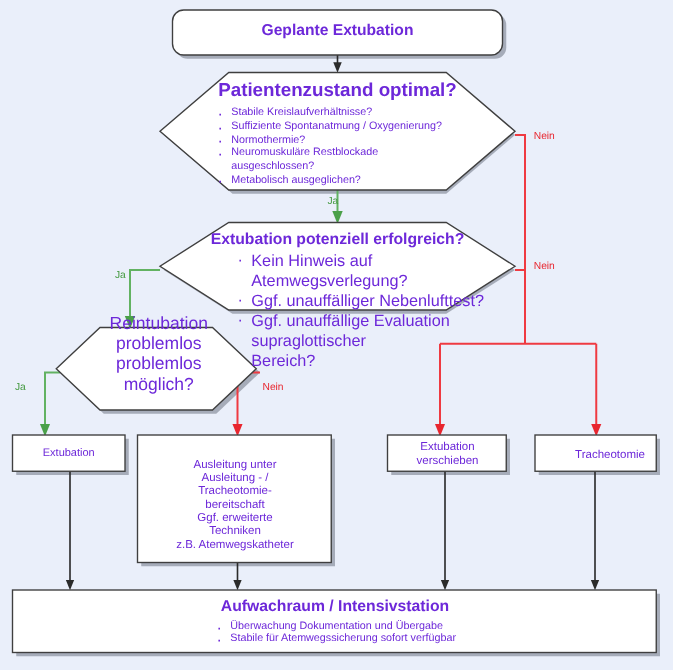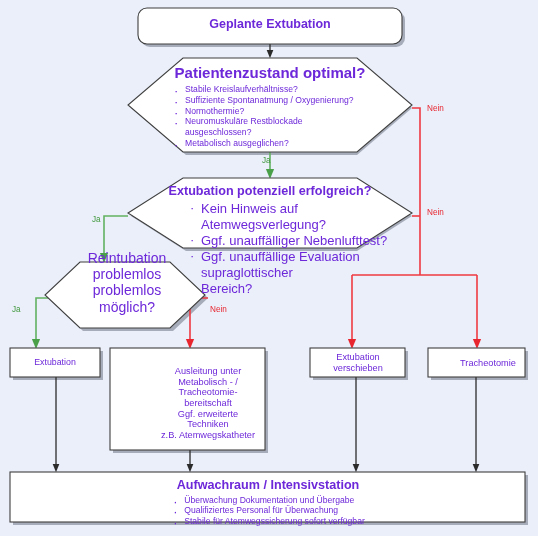--- a/index.html
+++ b/index.html
@@ -106,21 +106,20 @@
     left: 62px; top: 250px; width: 130px;
     font-size: 14px; font-weight: normal;
   }
   #lbl-box-extubation {
     left: 12px; top: 357px; width: 86px;
     font-size: 8.8px;
   }
   #lbl-box-ausleitung {
     left: 112px; top: 366px; width: 152px;
     font-size: 9.2px;
-    padding-left: 20px;
   }
   #lbl-box-verschieben {
     left: 312px; top: 352px; width: 92px;
     font-size: 9.2px;
   }
   #lbl-box-tracheotomie {
     left: 430px; top: 358px; width: 116px;
     font-size: 9.2px;
   }
   #lbl-box-final {
@@ -246,42 +245,41 @@
     <div>problemlos</div>
     <div>möglich?</div>
   </div>
 
   <div class="lbl lbl-center" id="lbl-box-extubation">
     <div>Extubation</div>
   </div>
 
   <div class="lbl lbl-center" id="lbl-box-ausleitung">
     <div>Ausleitung unter</div>
-    <div>Metabolisch - /</div>
+    <div>Ausleitung - /</div>
     <div>Tracheotomie-</div>
     <div>bereitschaft</div>
     <div>Ggf. erweiterte</div>
     <div>Techniken</div>
     <div>z.B. Atemwegskatheter</div>
   </div>
 
   <div class="lbl lbl-center" id="lbl-box-verschieben">
     <div>Extubation</div>
     <div>verschieben</div>
   </div>
 
   <div class="lbl lbl-center" id="lbl-box-tracheotomie">
     <div>Tracheotomie</div>
   </div>
 
   <div class="lbl lbl-center" id="lbl-box-final">
     <div class="title-txt">Aufwachraum / Intensivstation</div>
     <ul class="bullet-list">
       <li>Überwachung Dokumentation und Übergabe</li>
-      <li>Qualifiziertes Personal für Überwachung</li>
       <li>Stabile für Atemwegssicherung sofort verfügbar</li>
     </ul>
   </div>
 
   <div class="edge-label ja" id="ja-1">Ja</div>
   <div class="edge-label ja" id="ja-2">Ja</div>
   <div class="edge-label ja" id="ja-3">Ja</div>
   <div class="edge-label nein" id="nein-1">Nein</div>
   <div class="edge-label nein" id="nein-2">Nein</div>
   <div class="edge-label nein" id="nein-3">Nein</div>

